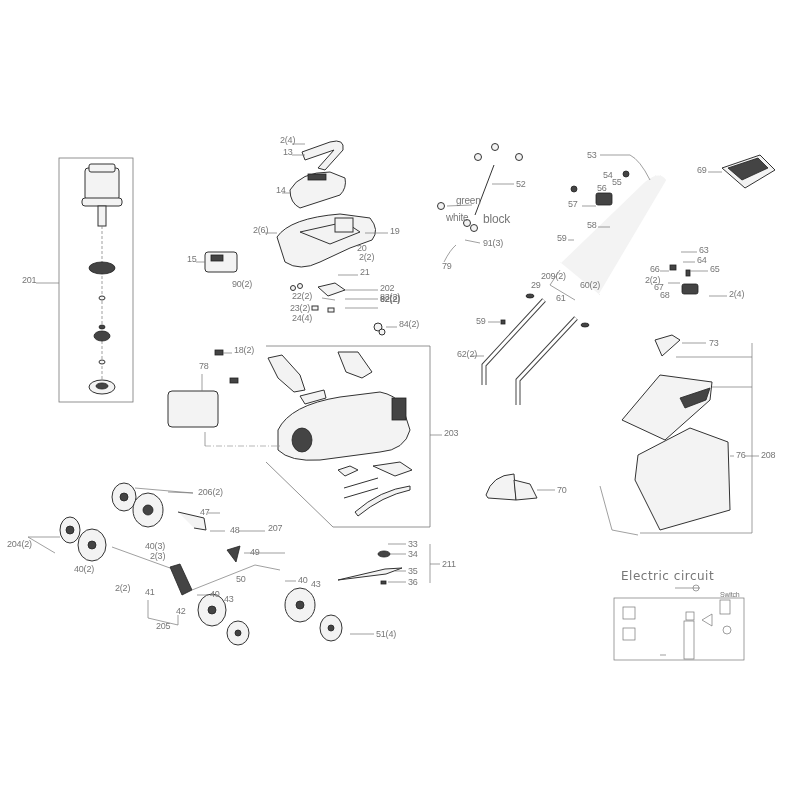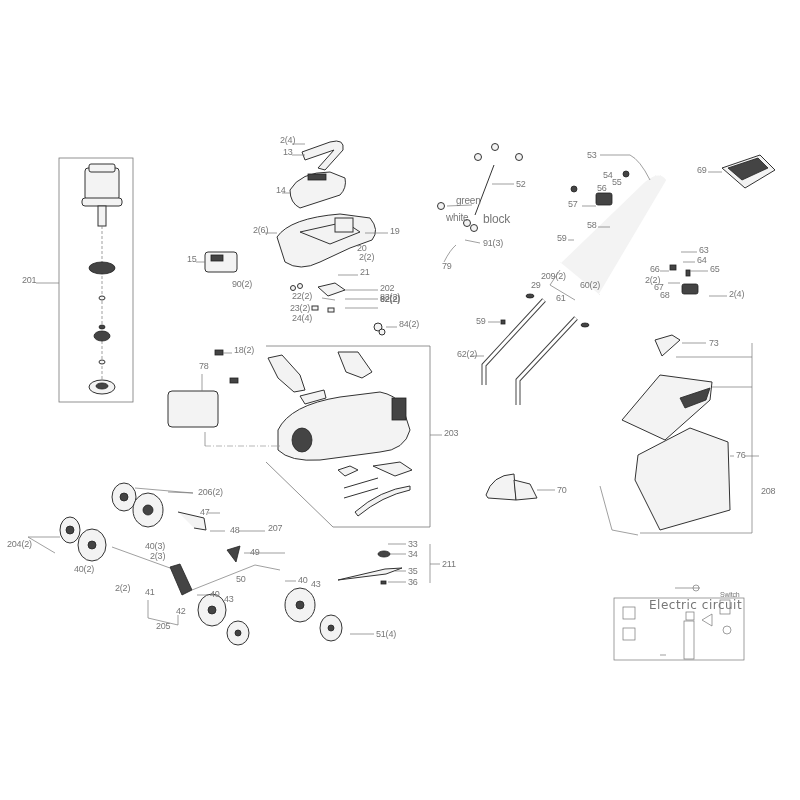--- a/index.html
+++ b/index.html
@@ -239,21 +239,21 @@
     <rect class="lead" x="686" y="612" width="8" height="8"></rect>
     <path class="lead" d="M702 620 L712 614 L712 626 Z"></path>
     <circle class="lead" cx="727" cy="630" r="4"></circle>
     <rect class="lead" x="720" y="600" width="10" height="14"></rect>
     <line class="lead" x1="675" y1="588" x2="700" y2="588"></line>
     <circle class="lead" cx="696" cy="588" r="3"></circle>
     <line class="lead" x1="660" y1="655" x2="666" y2="655"></line>
   </g>
 </svg>
 
-<div class="title" style="left:621px;top:598px;margin-left:28px;">Electric circuit</div>
+<div class="title" style="left:621px;top:569px;">Electric circuit</div>
 <div class="lbl" style="left:720px;top:590px;font-size:7px;">Switch</div>
 
 <div class="lbl" style="left:456px;top:196px;font-size:10px;">green</div>
 <div class="lbl" style="left:446px;top:213px;font-size:10px;">white</div>
 <div class="lbl" style="left:483px;top:214px;font-size:12px;">block</div>
 
 <div id="callouts">
       <div class="lbl" style="left: 22px; top: 275px;">201</div>
       <div class="lbl" style="left: 280px; top: 135px;">2(4)</div>
       <div class="lbl" style="left: 283px; top: 147px;">13</div>
@@ -319,17 +319,17 @@
       <div class="lbl" style="left: 699px; top: 245px;">63</div>
       <div class="lbl" style="left: 697px; top: 255px;">64</div>
       <div class="lbl" style="left: 650px; top: 264px;">66</div>
       <div class="lbl" style="left: 710px; top: 264px;">65</div>
       <div class="lbl" style="left: 645px; top: 275px;">2(2)</div>
       <div class="lbl" style="left: 654px; top: 282px;">67</div>
       <div class="lbl" style="left: 660px; top: 290px;">68</div>
       <div class="lbl" style="left: 729px; top: 289px;">2(4)</div>
       <div class="lbl" style="left: 709px; top: 338px;">73</div>
       <div class="lbl" style="left: 736px; top: 450px;">76</div>
-      <div class="lbl" style="left: 761px; top: 450px; margin-top: 36px;">208</div>
+      <div class="lbl" style="left: 761px; top: 450px;">208</div>
       <div class="lbl" style="left: 557px; top: 485px;">70</div>
     </div>
 
 </div>
 
 </body></html>

